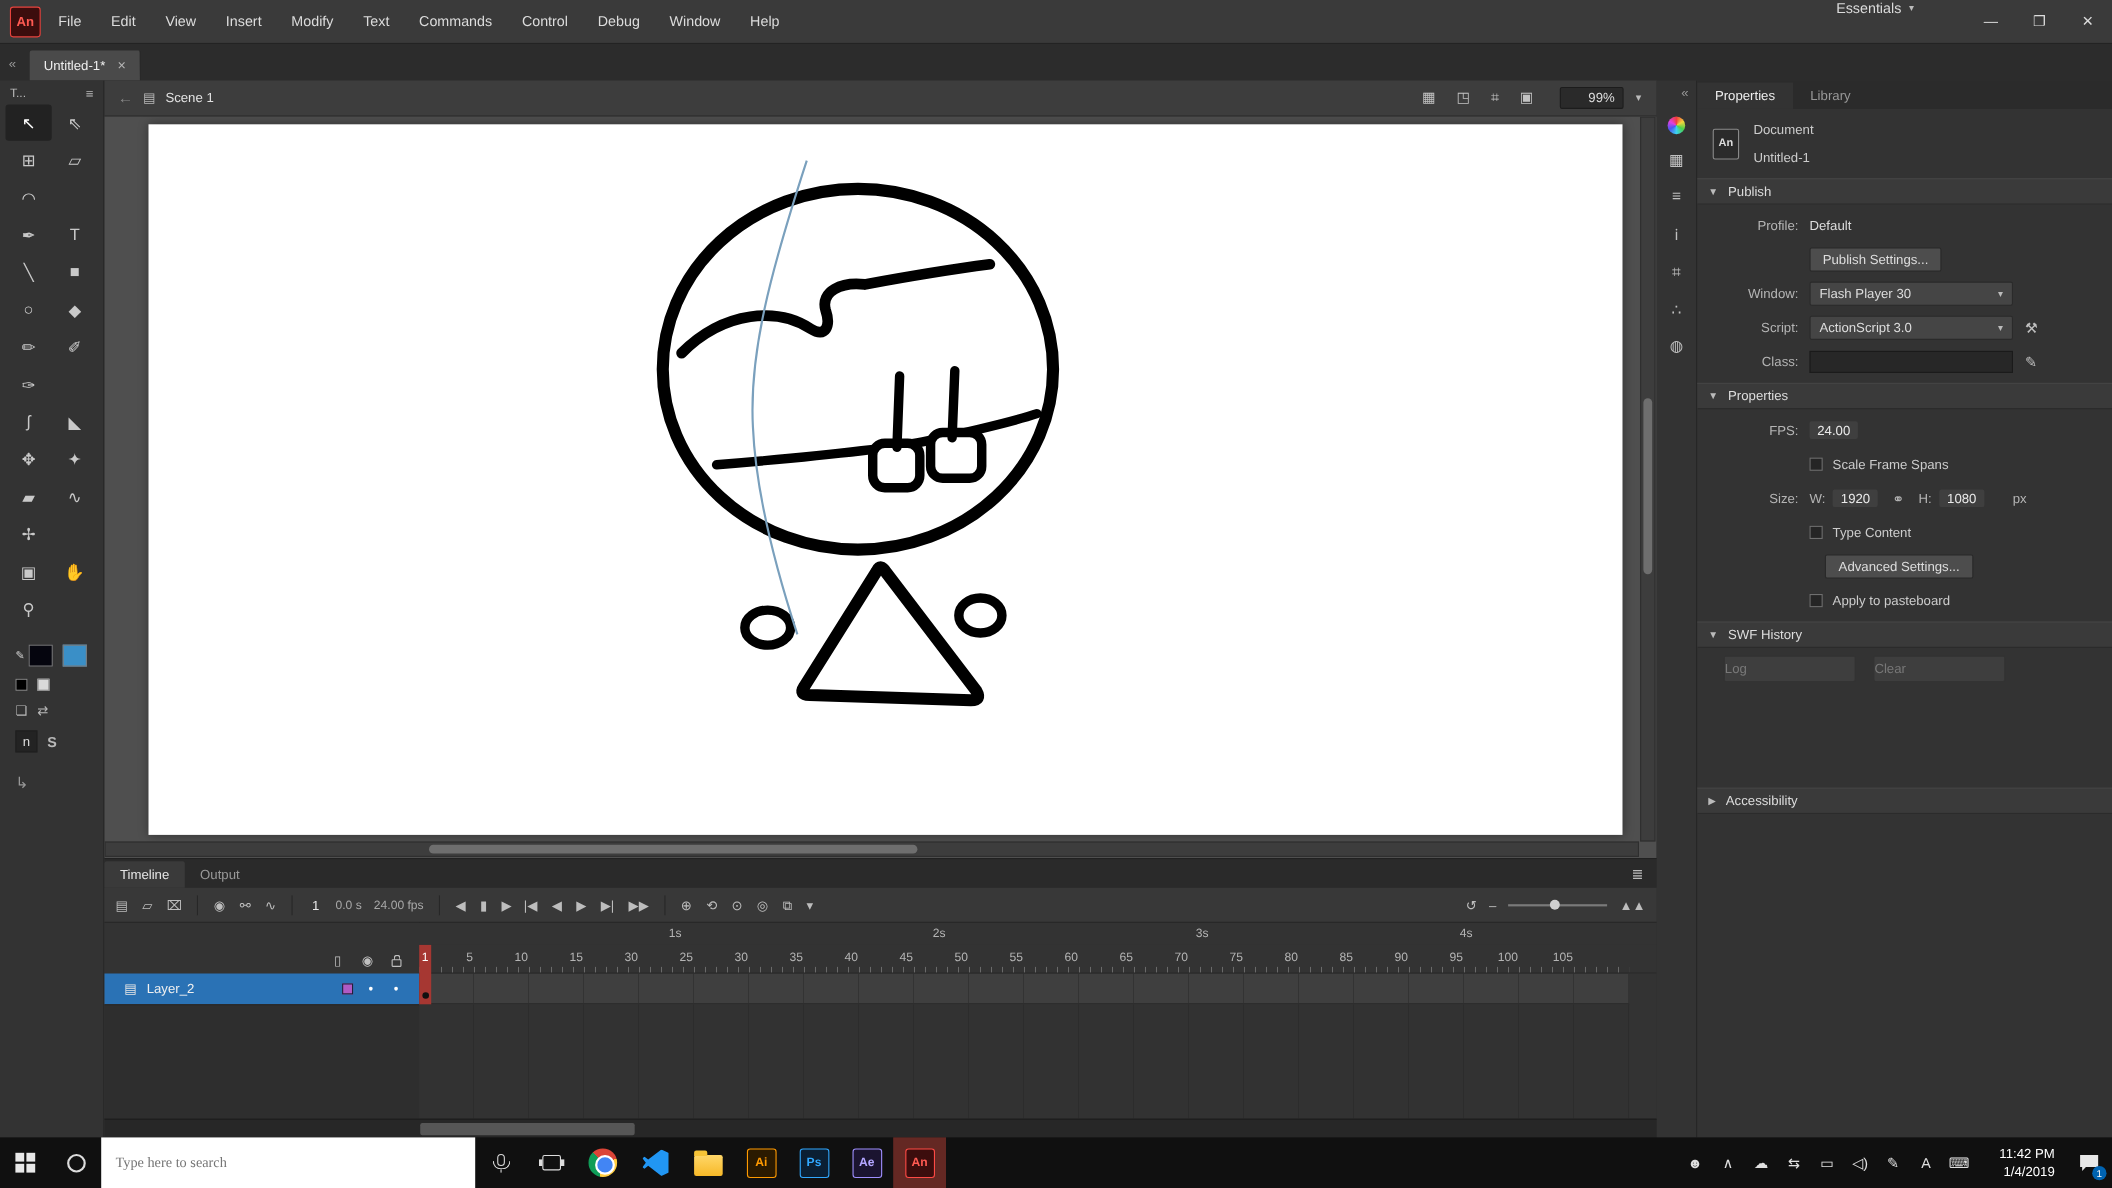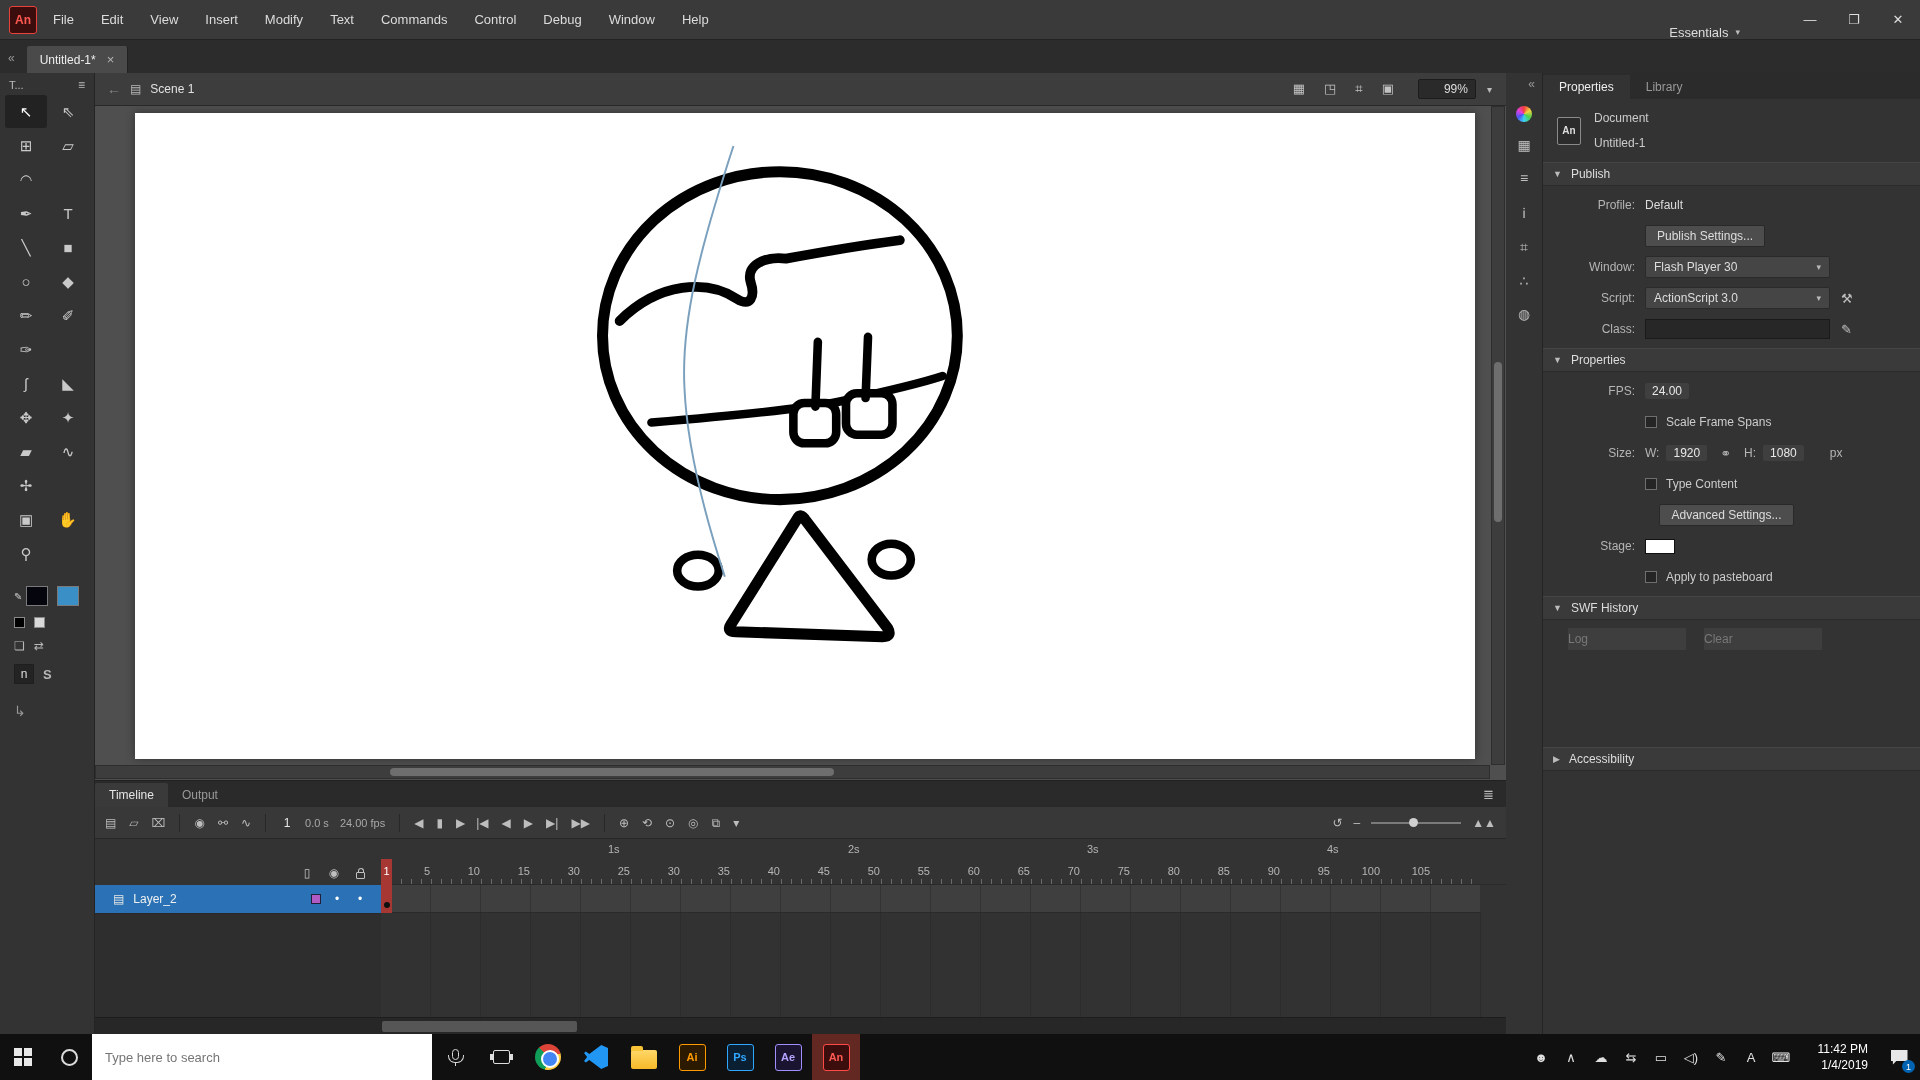--- a/index.html
+++ b/index.html
@@ -6,21 +6,21 @@
   html,body{width:1920px;height:1080px;overflow:hidden}
   body{font-family:"Liberation Sans",sans-serif;background:#333;-webkit-user-select:none;user-select:none}
   #app{position:relative;width:1920px;height:1080px;background:#333}
 
   
   .menubar{position:absolute;left:0;top:0;width:1920px;height:40px;background:#3a3a3a;display:flex;align-items:center;border-bottom:1px solid #232323;z-index:6}
   .tile{display:flex;align-items:center;justify-content:center;border-radius:3px;font-weight:700}
   .app-logo{width:28px;height:28px;margin:0 16px 0 9px;background:#3c0d0d;border:1px solid #e8423c;color:#ff5a52;font-size:12px}
   .menus{display:flex;gap:27px;font-size:13px;color:#dcdcdc}
   .menu-item{cursor:default;white-space:nowrap}
-  .menubar-right{margin-left:auto;display:flex;align-items:flex-end}
+  .menubar-right{margin-left:auto;display:flex;align-items:flex-start}
   .workspace{display:flex;gap:7px;align-items:center;color:#dcdcdc;font-size:13px;margin-right:48px}
   .chev{font-size:9px;color:#bbb}
   .win-controls{display:flex}
   .winbtn{width:44px;height:40px;display:flex;align-items:center;justify-content:center;color:#ddd;font-size:13px}
 
   
   .tabbar{position:absolute;left:0;top:40px;width:1920px;height:33px;background:#2c2c2c;display:flex;align-items:flex-end;z-index:5}
   .collapse-chev{color:#999;font-size:12px;margin:0 12px 8px 8px}
   .doc-tab{height:27px;background:#4a4a4a;color:#eee;font-size:12px;display:flex;align-items:center;gap:11px;padding:0 13px;border-right:1px solid #222;border-radius:2px 2px 0 0}
   .tab-close{color:#b5b5b5;font-size:13px}
@@ -145,21 +145,21 @@
   .tl-hscroll{position:absolute;left:0;top:178px;width:1411px;height:18px;background:#272727;border-top:1px solid #1d1d1d}
   .tl-hthumb{position:absolute;left:287px;top:3px;width:195px;height:11px;background:#565656;border-radius:2px}
 
   
   .taskbar{position:absolute;left:0;top:1034px;width:1920px;height:46px;background:#101010;display:flex;align-items:center;z-index:10}
   .tb-btn{width:46px;height:46px;display:flex;align-items:center;justify-content:center;flex:none}
   .start-grid{display:grid;grid-template-columns:8px 8px;grid-template-rows:8px 8px;gap:1.5px}
   .start-grid i{background:#e8e8e8;display:block}
   .cortana{width:17px;height:17px;border:2px solid #dcdcdc;border-radius:50%}
   .search{width:340px;height:46px;background:#fff;display:flex;align-items:center;padding-left:13px;flex:none}
-  .search input{border:none;outline:none;font-size:13px;color:#555;width:300px;font-family:Liberation Sans, sans-serif;background:transparent}
+  .search input{border:none;outline:none;font-size:13px;color:#555;width:300px;font-family:Liberation Serif, serif;background:transparent}
   .mic{position:relative;width:7px;height:11px;border:1.5px solid #d8d8d8;border-radius:4px;margin-bottom:6px}
   .mic::before{content:"";position:absolute;left:-4.5px;top:5px;width:14px;height:7px;border:1.5px solid #d8d8d8;border-top:none;border-radius:0 0 7px 7px}
   .mic::after{content:"";position:absolute;left:2px;top:13px;width:1.5px;height:3px;background:#d8d8d8}
   .tv{width:17px;height:14px;border:1.5px solid #ddd;border-radius:2px;box-shadow:-7px 0 0 -4px #ddd,7px 0 0 -4px #ddd}
   .task-app{width:48px;height:46px;display:flex;align-items:center;justify-content:center;flex:none}
   .task-app.active{background:rgba(205,70,60,.45)}
   .chrome{position:relative;width:26px;height:26px;border-radius:50%;background:conic-gradient(from -45deg,#db4437 0 33%,#ffcd40 33% 66%,#0f9d58 66% 100%)}
   .chrome::after{content:"";position:absolute;left:6px;top:6px;width:14px;height:14px;border-radius:50%;background:#4285f4;border:2.5px solid #fff}
   .vscode{width:24px;height:24px;background:#2196f3;clip-path:polygon(72% 0,100% 13%,100% 87%,72% 100%,22% 62%,8% 73%,0 67%,13% 50%,0 33%,8% 27%,22% 38%)}
   .folder{position:relative;width:26px;height:19px;background:linear-gradient(#ffd769,#f7b928);border-radius:2px;margin-top:4px}
@@ -482,24 +482,20 @@
         <span class="hot">1080</span>
         <span class="unit">px</span>
       </div>
       <div class="prow indent">
         <span class="cb"></span>
         <span>Type Content</span>
       </div>
       <div class="prow center">
         <button class="btn">Advanced Settings...</button>
       </div>
-      <div class="prow">
-        <span class="plabel">Stage:</span>
-        <span class="stage-swatch"></span>
-      </div>
       <div class="prow indent">
         <span class="cb"></span>
         <span>Apply to pasteboard</span>
       </div>
 
       <div class="sect-h">
         <span class="tri">▼</span>
         <span>SWF History</span>
       </div>
       <div class="prow swf-btns">

